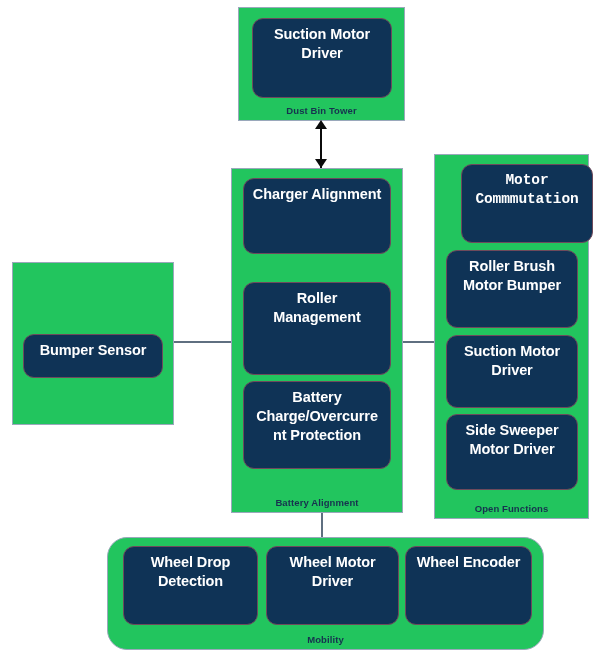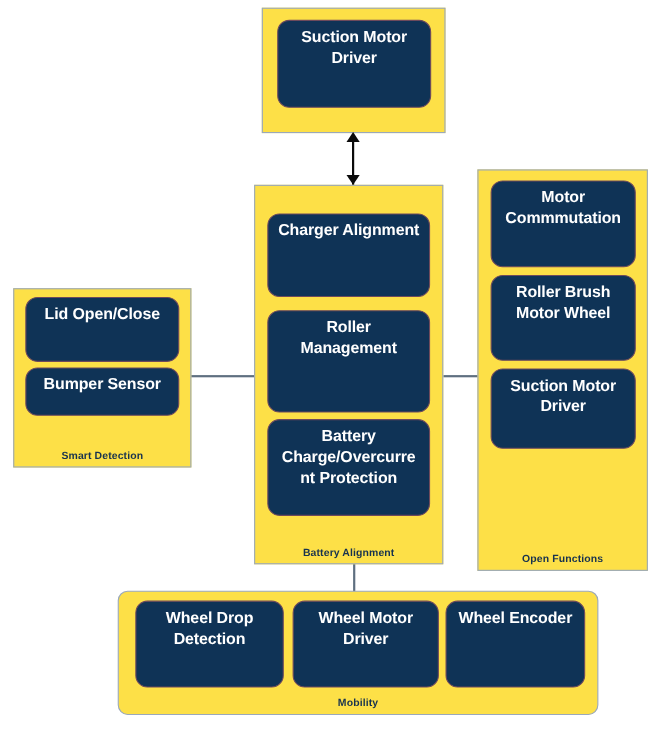--- a/index.html
+++ b/index.html
@@ -21,26 +21,26 @@
     left: 0;
     top: 0;
     width: 600px;
     height: 664px;
   }
 
   
   .group {
     position: absolute;
     box-sizing: border-box;
-    background: #fde047;
+    background: #22c55e;
     border: 1.5px solid #9aa8bb;
     z-index: 2;
   }
   .group.rounded {
-    border-radius: 9px;
+    border-radius: 20px;
   }
 
   .group-caption {
     position: absolute;
     left: 0;
     right: 0;
     bottom: 3px;
     text-align: center;
     font-size: 9.5px;
     font-weight: 600;
@@ -101,39 +101,39 @@
   <div class="conn h" style="left:403px; top:341px; width:33px;"></div>
 
   <div class="conn v" style="left:321px; top:512px; width:1.5px; height:28px;"></div>
 
   <div class="conn dark" style="left:320px; top:124px; height:44px;"></div>
   <div class="arrowhead up" style="left:315px; top:120px;"></div>
   <div class="arrowhead down" style="left:315px; top:159px;"></div>
 
   <div class="group" style="left:238px; top:7px; width:167px; height:114px;">
     <div class="node" style="left:13px; top:10px; width:140px; height:80px;">Suction Motor Driver</div>
+    <div class="group-caption">Dust Bin Tower</div>
   </div>
 
   <div class="group" style="left:12px; top:262px; width:162px; height:163px;">
-    <div class="node" style="left:10px; top:7px; width:140px; height:59px;">Lid Open/Close</div>
     <div class="node" style="left:10px; top:71px; width:140px; height:44px;">Bumper Sensor</div>
-    <div class="group-caption">Smart Detection</div>
   </div>
 
   <div class="group" style="left:231px; top:168px; width:172px; height:345px;">
-    <div class="node" style="left:11px; top:25px; width:148px; height:76px;">Charger Alignment</div>
+    <div class="node" style="left:11px; top:9px; width:148px; height:76px;">Charger Alignment</div>
     <div class="node" style="left:11px; top:113px; width:148px; height:93px;">Roller Management</div>
     <div class="node" style="left:11px; top:212px; width:148px; height:88px;">Battery Charge/Overcurre nt Protection</div>
     <div class="group-caption">Battery Alignment</div>
   </div>
 
   <div class="group" style="left:434px; top:154px; width:155px; height:365px;">
-    <div class="node" style="left:11px; top:9px; width:132px; height:79px;">Motor Commmutation</div>
-    <div class="node" style="left:11px; top:95px; width:132px; height:78px;">Roller Brush Motor Wheel</div>
+    <div class="node" style="left:26px; top:9px; width:132px; height:79px;font-family:Liberation Mono, monospace;">Motor Commmutation</div>
+    <div class="node" style="left:11px; top:95px; width:132px; height:78px;">Roller Brush Motor Bumper</div>
     <div class="node" style="left:11px; top:180px; width:132px; height:73px;">Suction Motor Driver</div>
+    <div class="node" style="left:11px; top:259px; width:132px; height:76px;">Side Sweeper Motor Driver</div>
     <div class="group-caption">Open Functions</div>
   </div>
 
   <div class="group rounded" style="left:107px; top:537px; width:437px; height:113px;">
     <div class="node" style="left:15px; top:8px; width:135px; height:79px;">Wheel Drop Detection</div>
     <div class="node" style="left:297px; top:8px; width:127px; height:79px;">Wheel Encoder</div>
     <div class="node" style="left:158px; top:8px; width:133px; height:79px;">Wheel Motor Driver</div>
     <div class="group-caption">Mobility</div>
   </div>
 

